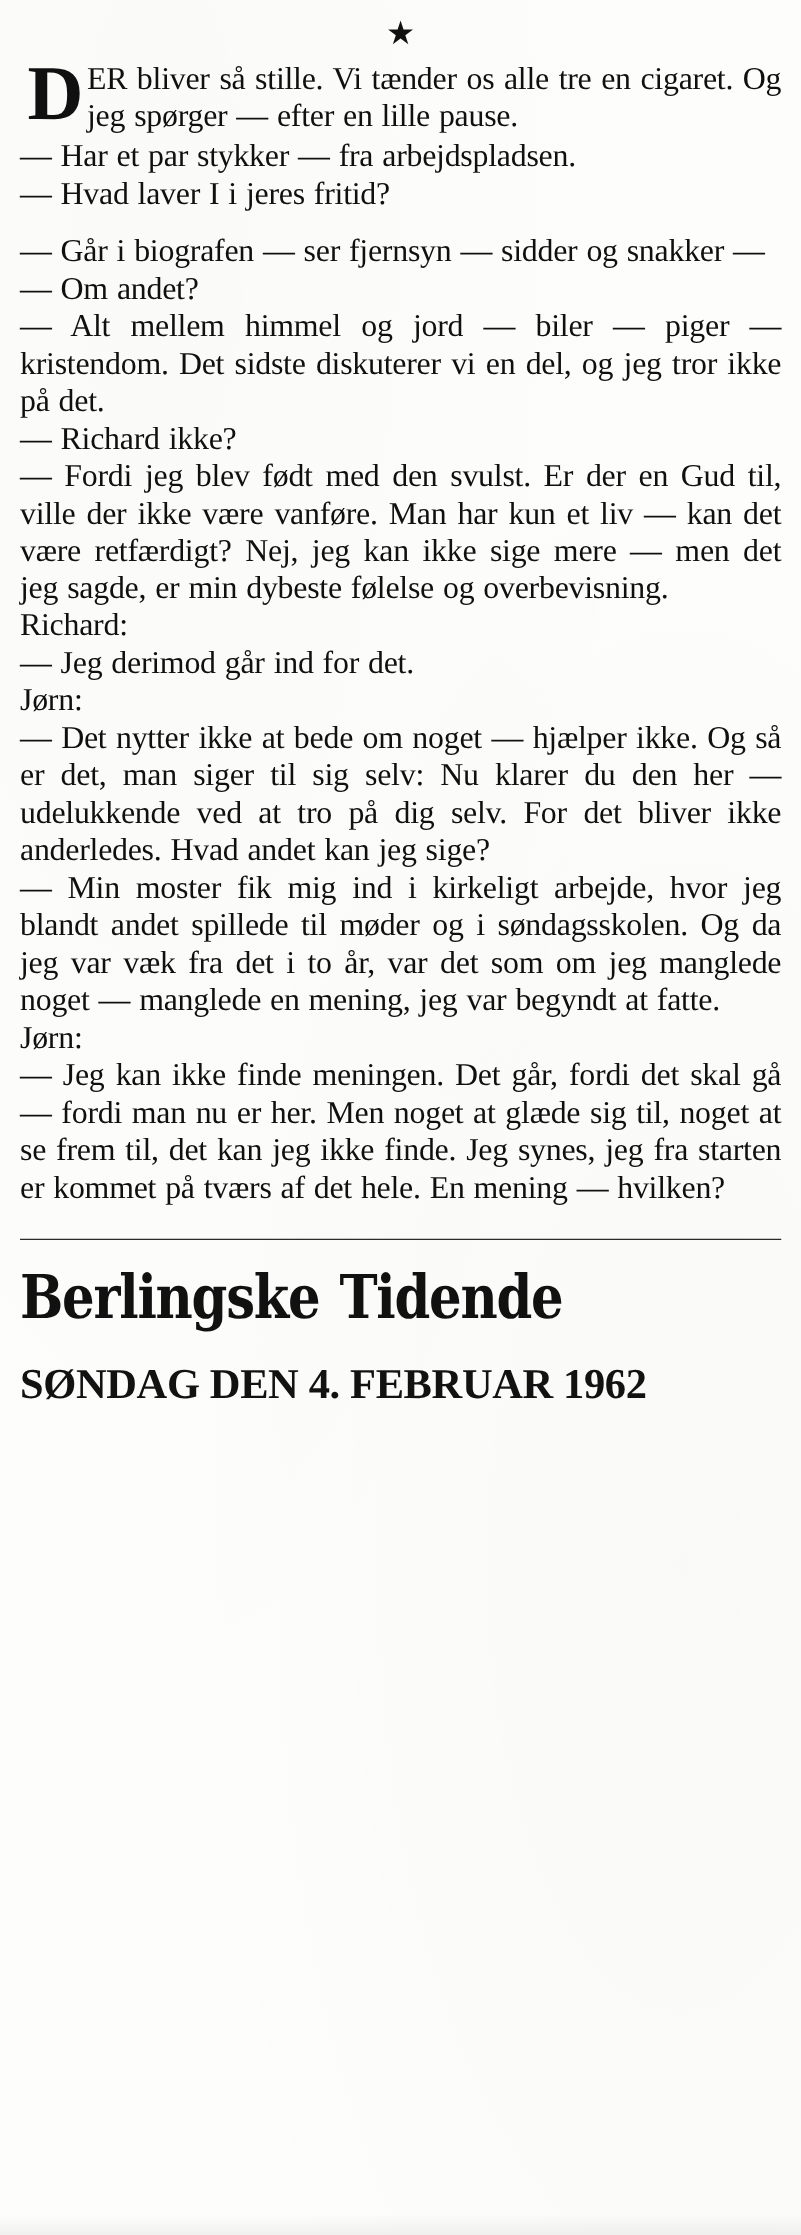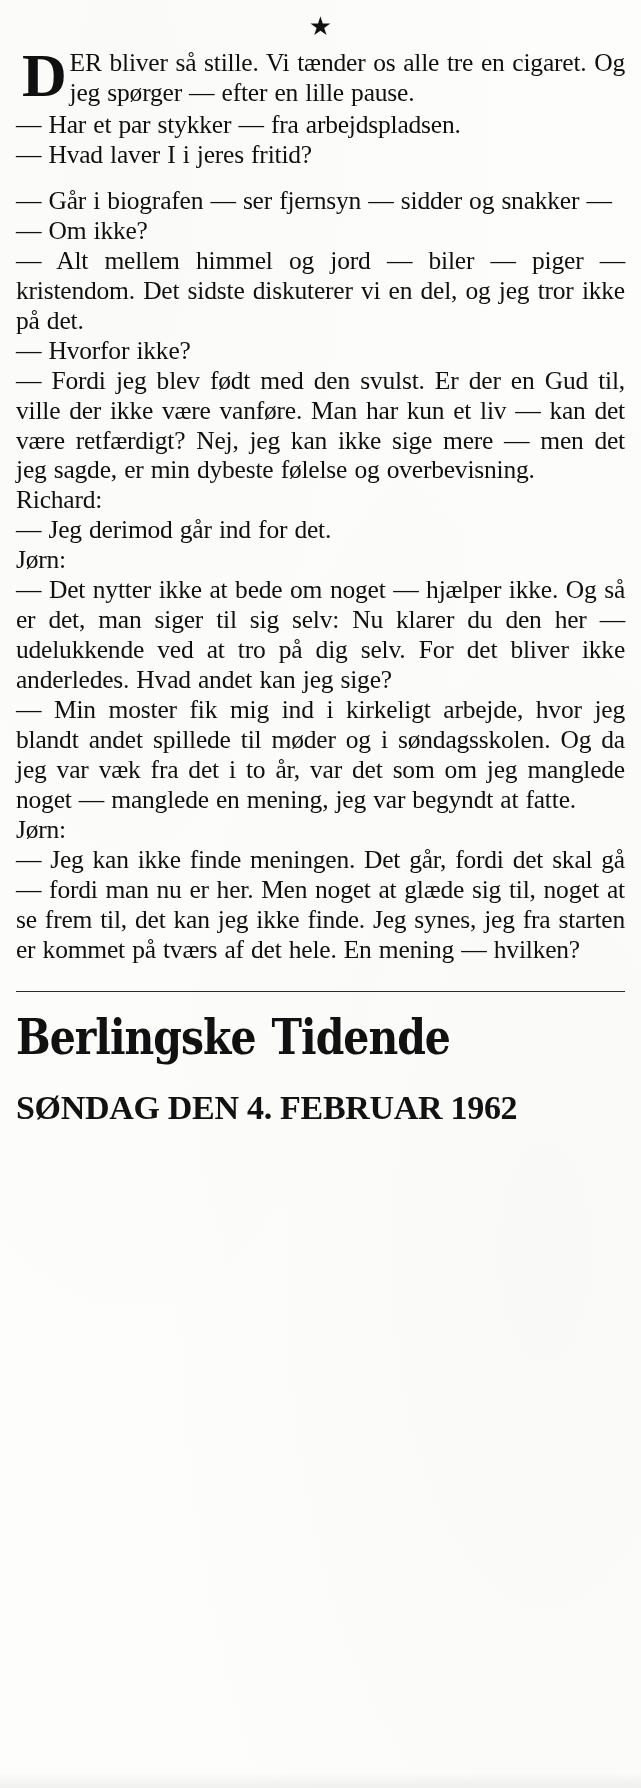--- a/index.html
+++ b/index.html
@@ -125,25 +125,25 @@
 
 
     <p class="p-dash">— Har et par stykker — fra arbejdspladsen.</p>
 
     <p class="p-dash">— Hvad laver I i jeres fritid?</p>
 
     <div class="p-spacer"></div>
 
     <p class="p-dash">— Går i biografen — ser fjernsyn — sidder og snakker —</p>
 
-    <p class="p-dash">— Om ikke?</p>
+    <p class="p-dash">— Om andet?</p>
 
     <p class="p-dash">— Alt mellem himmel og jord — biler — piger — kristendom. Det sidste diskuterer vi en del, og jeg tror ikke på det.</p>
 
-    <p class="p-dash">— Hvorfor ikke?</p>
+    <p class="p-dash">— Richard ikke?</p>
 
     <p class="p-dash">— Fordi jeg blev født med den svulst. Er der en Gud til, ville der ikke være vanføre. Man har kun et liv — kan det være retfærdigt? Nej, jeg kan ikke sige mere — men det jeg sagde, er min dybeste følelse og overbevisning.</p>
 
     <p class="speaker">Richard:</p>
 
     <p class="p-dash">— Jeg derimod går ind for det.</p>
 
     <p class="speaker">Jørn:</p>
 
     <p class="p-dash">— Det nytter ikke at bede om noget — hjælper ikke. Og så er det, man siger til sig selv: Nu klarer du den her — udelukkende ved at tro på dig selv. For det bliver ikke anderledes. Hvad andet kan jeg sige?</p>

